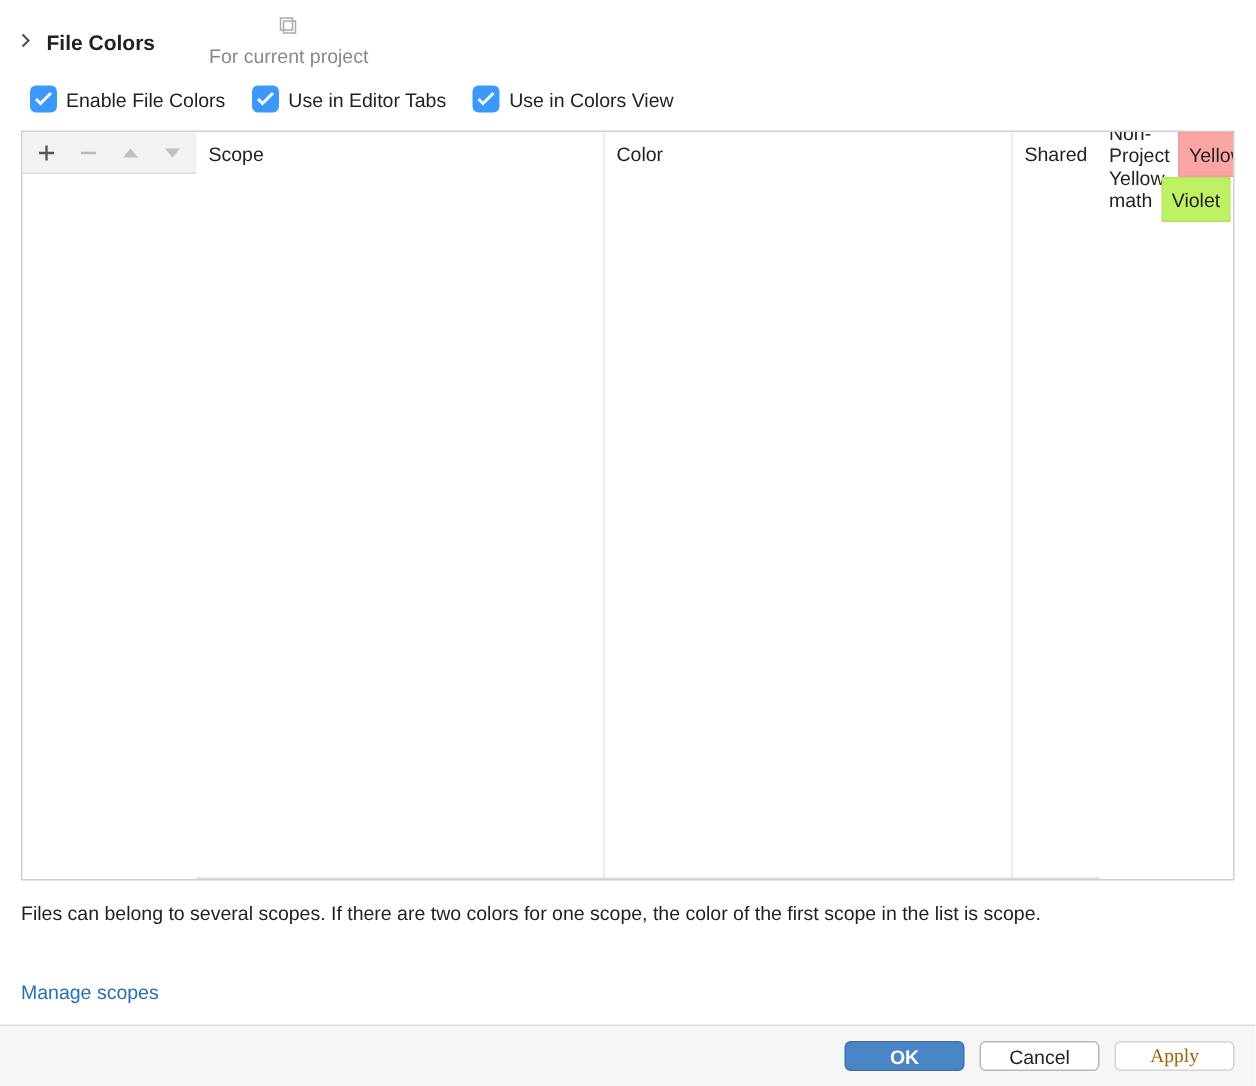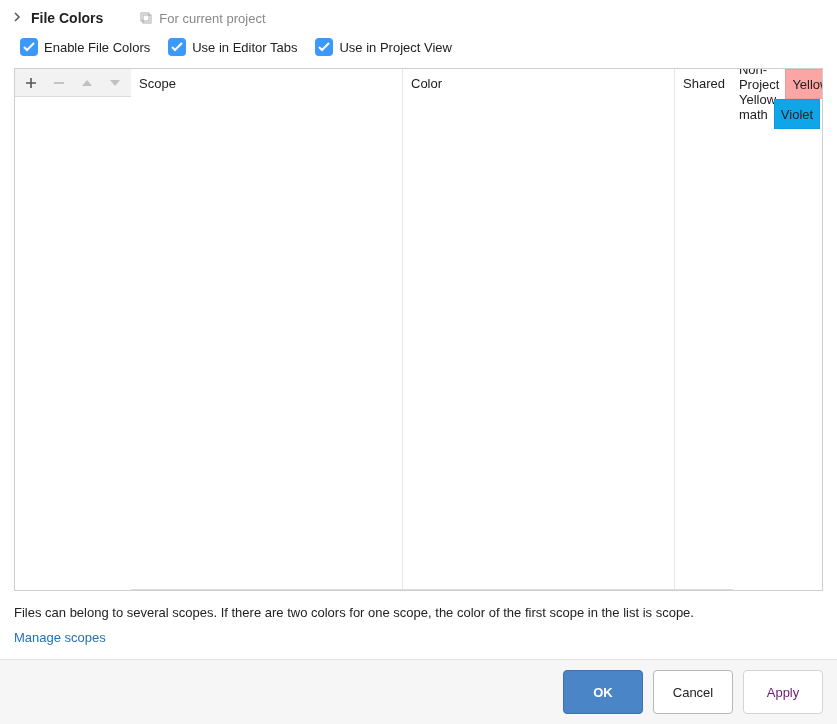--- a/index.html
+++ b/index.html
@@ -31,20 +31,21 @@
       color: #555;
       font-size: 12px;
     }
     .project-hint {
       margin-left: 28px;
       color: #888;
       display: flex;
       align-items: center;
       gap: 6px;
       font-size: 13px;
+      flex-direction: column;
     }
     .copy-icon {
       width: 14px;
       height: 14px;
     }
     .checkbox-row {
       display: flex;
       align-items: flex-end;
       gap: 18px;
       padding: 4px 14px 12px 20px;
@@ -144,58 +145,60 @@
       align-items: center;
       justify-content: center;
     }
     .footer-text {
       padding: 14px 14px 4px 14px;
       font-size: 13px;
       color: #222;
     }
     .manage-link {
       padding: 6px 14px 14px 14px;
+      margin-top: 28px;
     }
     .manage-link a {
       color: #2470b3;
       text-decoration: none;
       cursor: pointer;
       font-size: 13px;
     }
     .button-bar {
       border-top: 1px solid #e2e2e2;
       background: #f6f6f6;
       padding: 10px 14px;
       display: flex;
       justify-content: flex-end;
       gap: 10px;
     }
     .btn {
       min-width: 80px;
-      height: 44px;
+      height: 20px;
       padding: 0 18px;
       border-radius: 4px;
       font-size: 13px;
       display: flex;
       align-items: center;
       justify-content: center;
       border: 1px solid #b8b8b8;
       background: #fff;
       cursor: pointer;
     }
     .btn.primary {
       background: #4a86c7;
       border-color: #3b71ad;
       color: #fff;
       font-weight: 600;
     }
     .btn.disabled {
-      color: #701a75;
+      color: #a16207;
       border-color: #d4d4d4;
       cursor: default;
+      font-family: Liberation Serif, serif;
     }
   </style>
 </head>
 <body>
 
 <div class="header-row">
   <div class="breadcrumb">
     <span class="sep">
       <svg width="7" height="10" viewBox="0 0 7 10">
           <path d="M1 1 L5 5 L1 9" stroke="#555" stroke-width="1.5" fill="none"></path>
@@ -230,21 +233,21 @@
         </svg>
     </span>
     <span>Use in Editor Tabs</span>
   </label>
   <label class="chk-wrap">
     <span class="chk">
       <svg width="12" height="10" viewBox="0 0 12 10">
           <path d="M1 5 L4 8 L11 1" stroke="#fff" stroke-width="2" fill="none"></path>
         </svg>
     </span>
-    <span>Use in Project View</span>
+    <span>Use in Colors View</span>
   </label>
 </div>
 
 <div class="table-wrapper">
   <div class="toolbar">
     <div class="toolbar-btn enabled">
       <svg width="14" height="14" viewBox="0 0 14 14">
           <path d="M7 2 V12 M2 7 H12" stroke="#555" stroke-width="1.6"></path>
         </svg>
     </div>
@@ -279,21 +282,21 @@
           <span class="small-chk">
             <svg width="11" height="9" viewBox="0 0 12 10">
               <path d="M1 5 L4 8 L11 1" stroke="#fff" stroke-width="2" fill="none"></path>
             </svg>
           </span>
         </div>
       </div>
       <div class="tr">
         <div class="td col-scope">math</div>
         <div class="td col-color" style="padding: 0px;">
-          <div class="color-swatch-cell" style="background: #0ea5e9;">Violet</div>
+          <div class="color-swatch-cell" style="background: #bef264;">Violet</div>
         </div>
         <div class="td col-shared">
           <span class="small-chk">
             <svg width="11" height="9" viewBox="0 0 12 10">
               <path d="M1 5 L4 8 L11 1" stroke="#fff" stroke-width="2" fill="none"></path>
             </svg>
           </span>
         </div>
       </div>
     </div>

